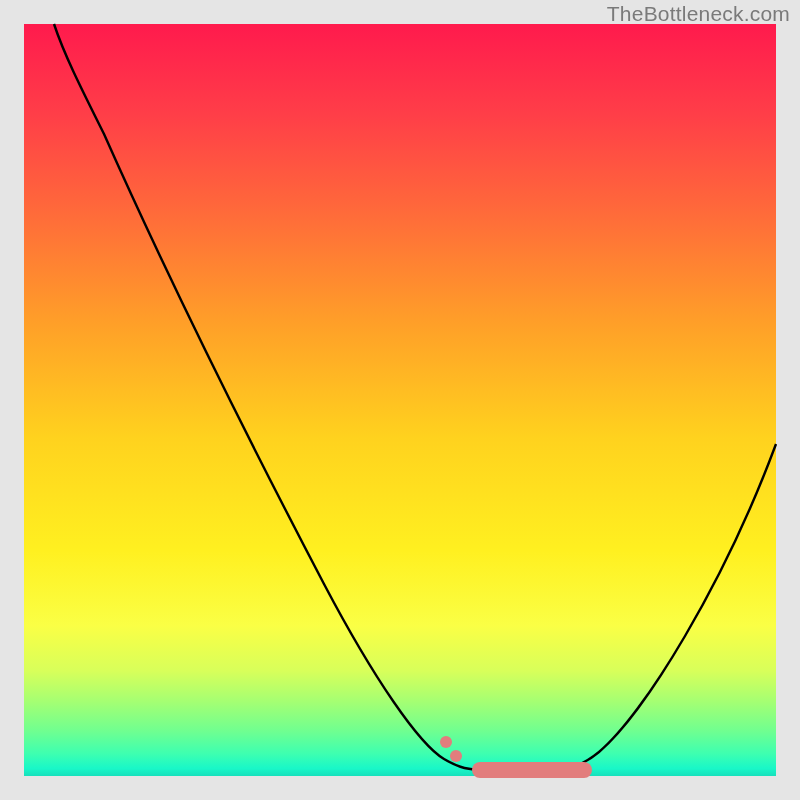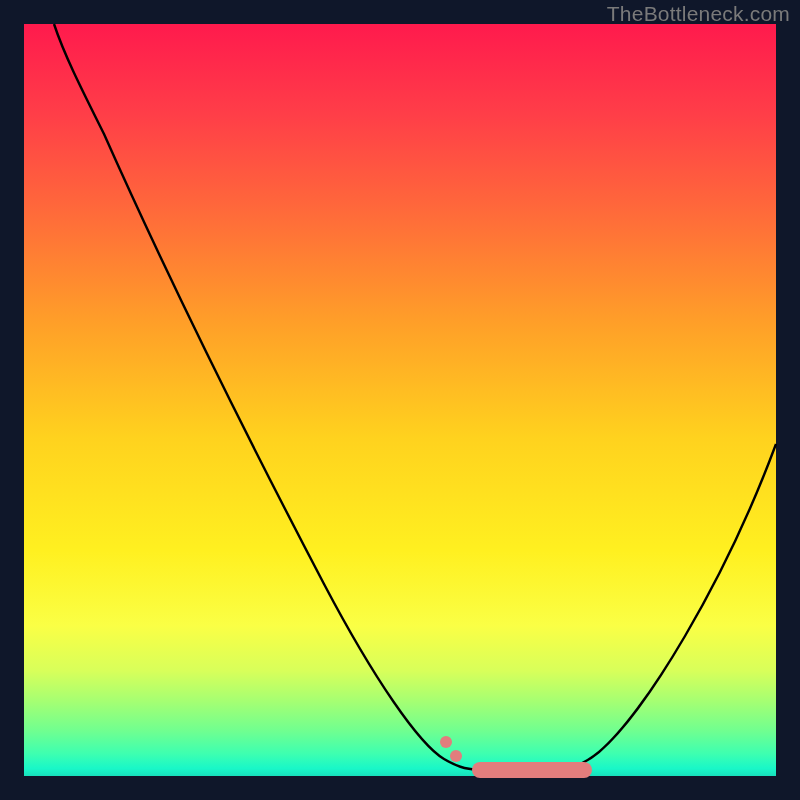--- a/index.html
+++ b/index.html
@@ -10,21 +10,21 @@
     background: #000;
     overflow: hidden;
     font-family: Arial, Helvetica, sans-serif;
   }
   .frame {
     position: absolute;
     top: 0;
     left: 0;
     width: 800px;
     height: 800px;
-    background: #0f172a;
+    background: #e5e5e5;
   }
   .plot {
     position: absolute;
     top: 24px;
     left: 24px;
     width: 752px;
     height: 752px;
     background: linear-gradient(
       to bottom,
       #ff1a4d 0%,

